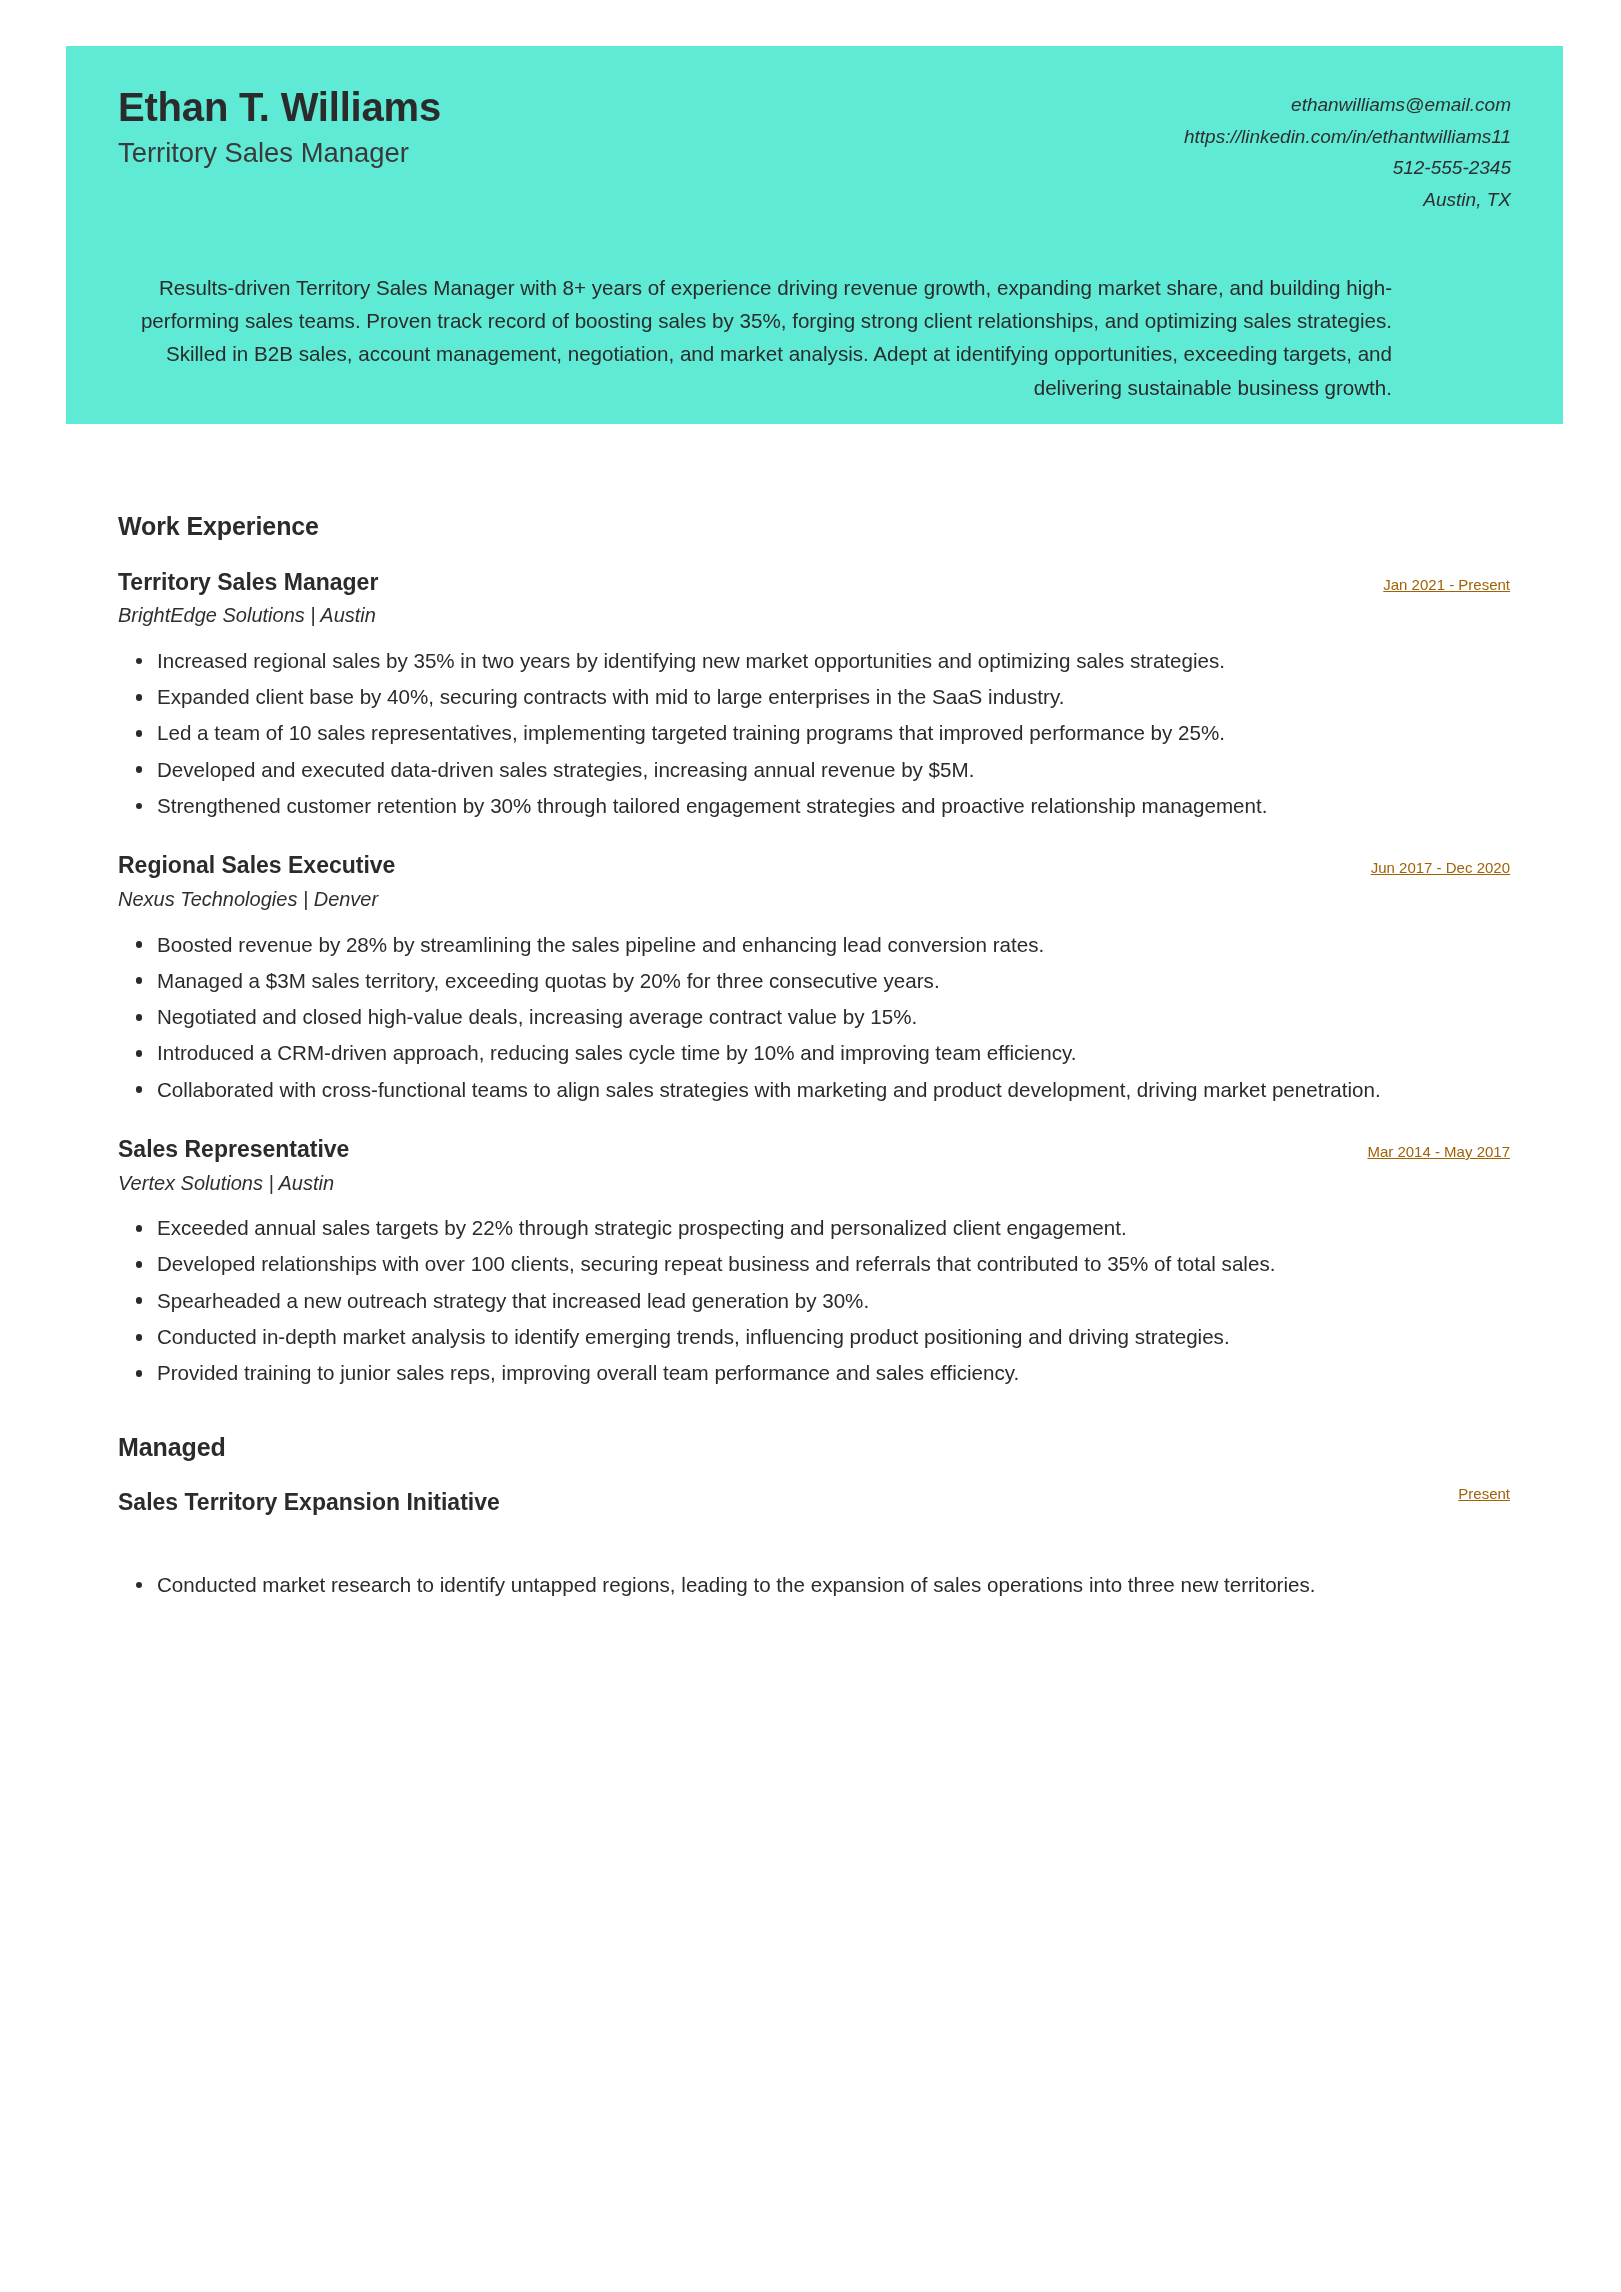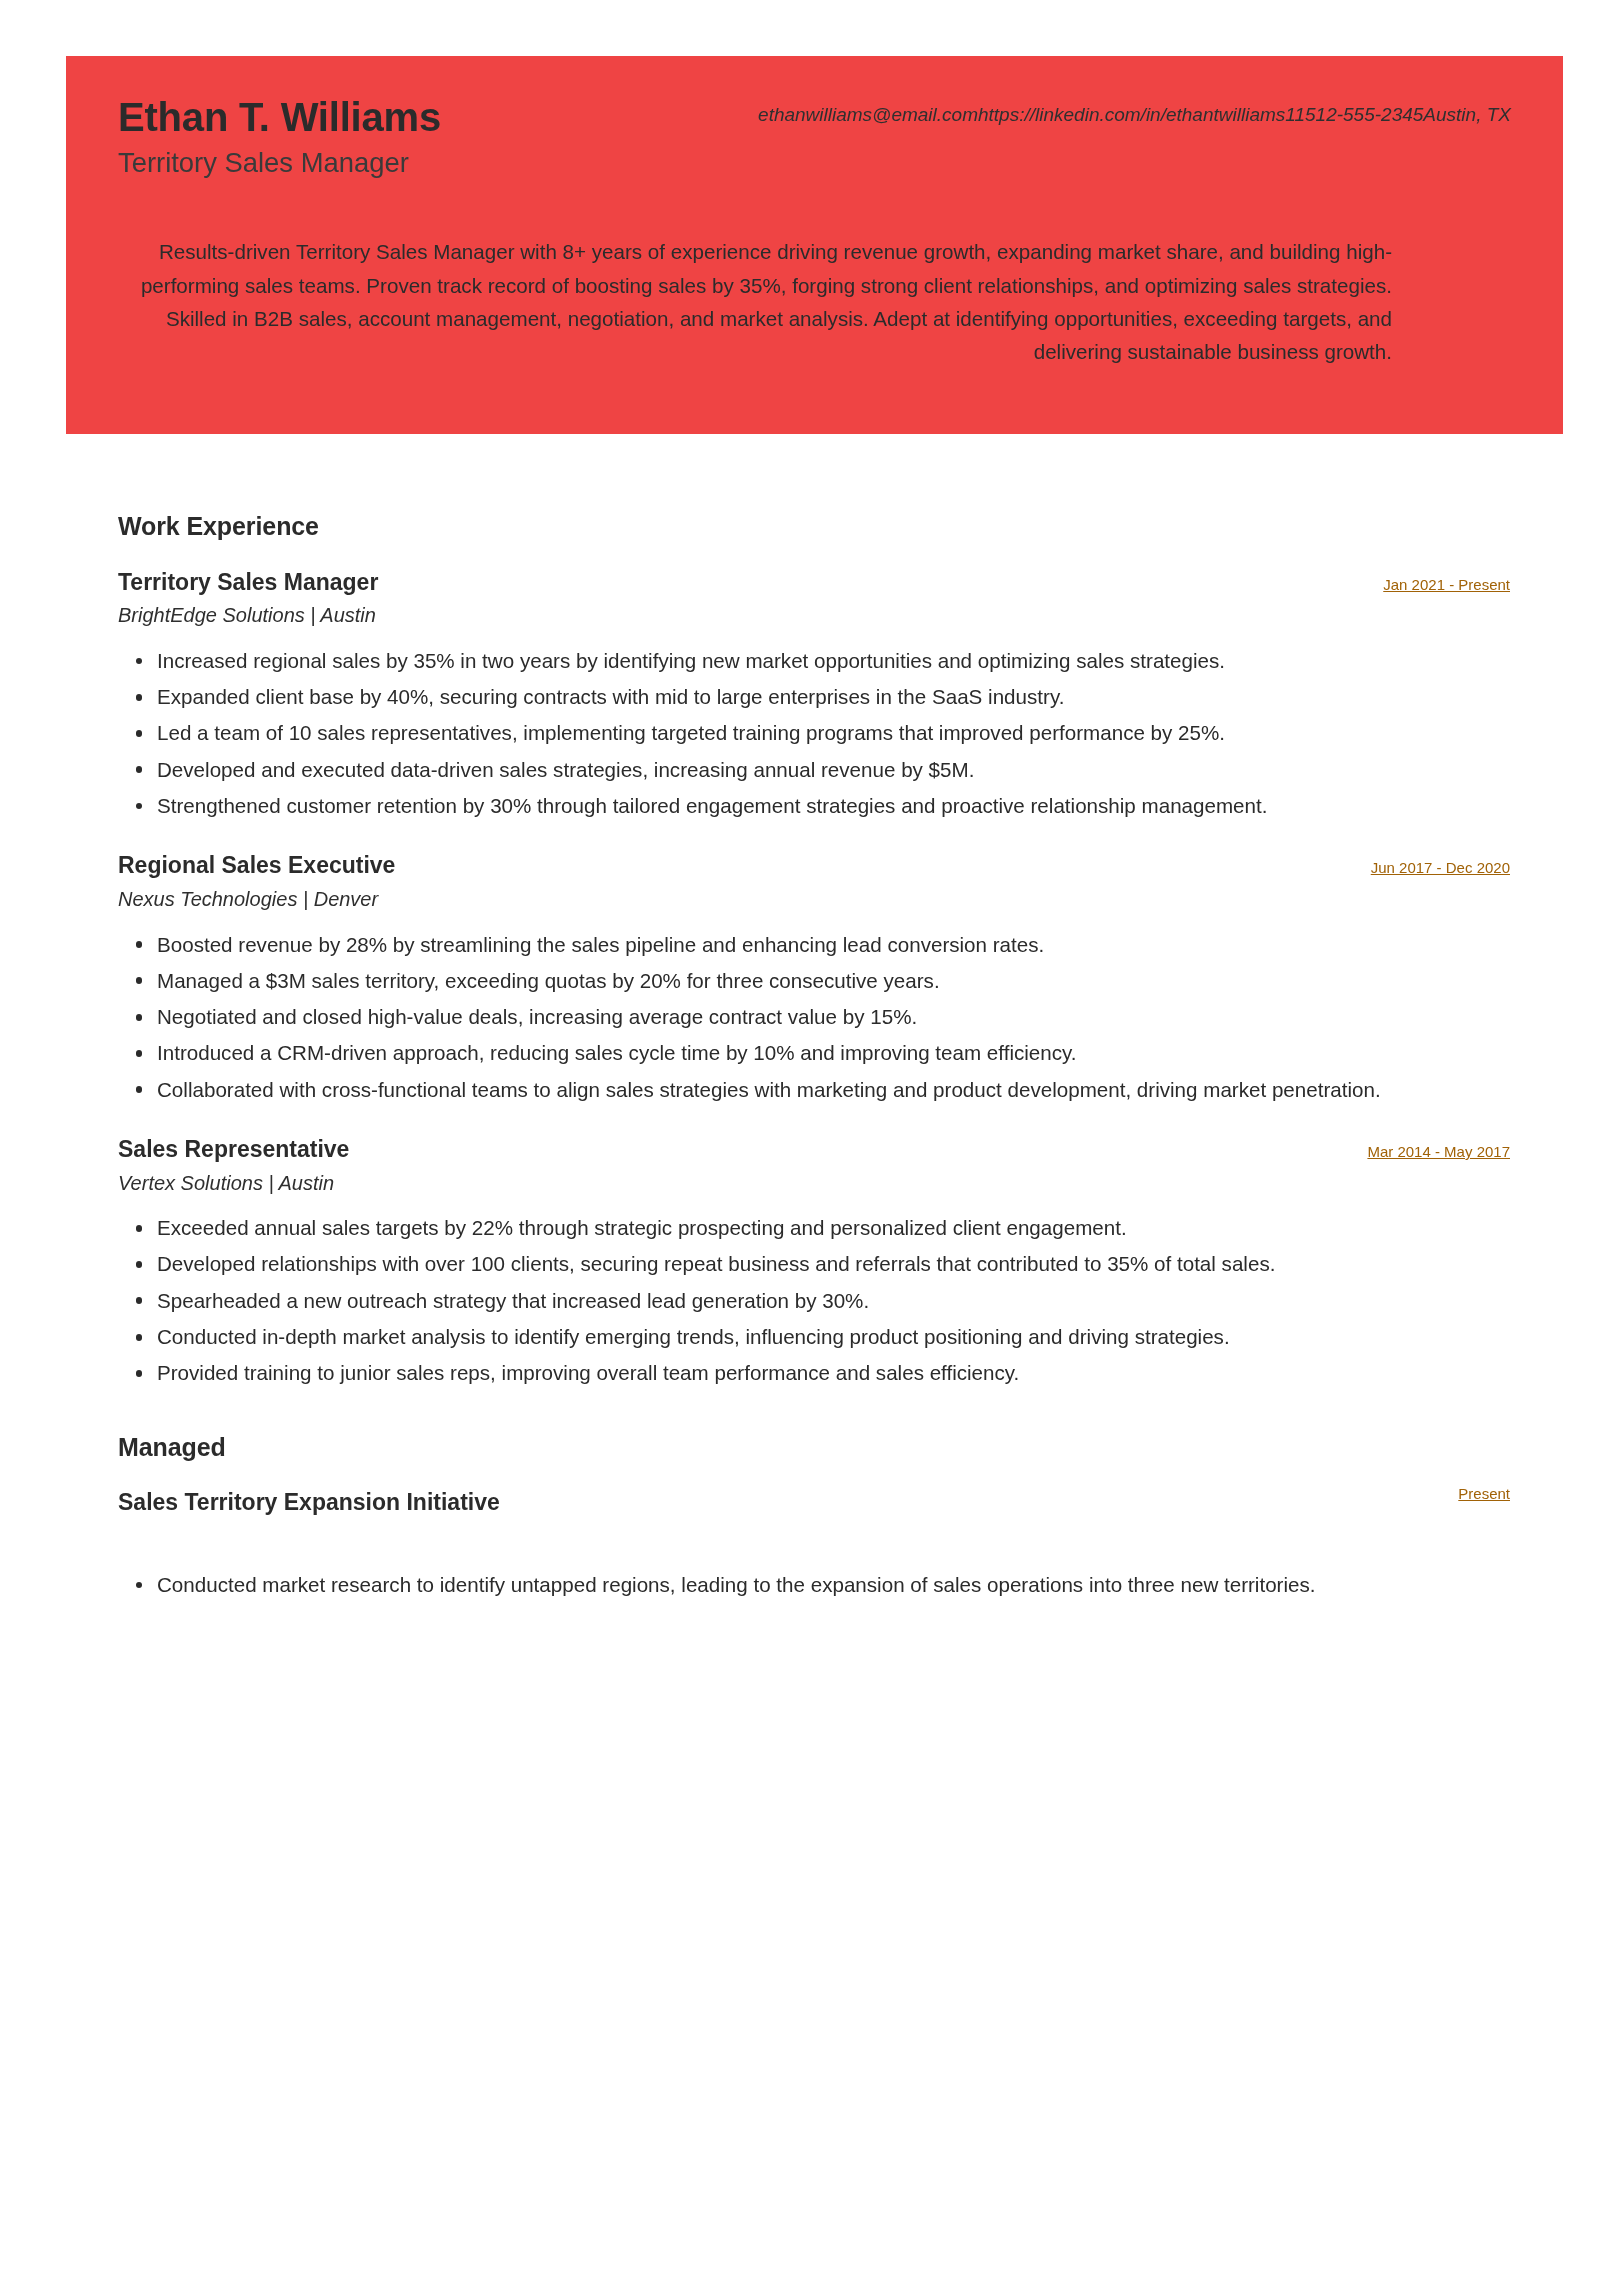--- a/index.html
+++ b/index.html
@@ -20,24 +20,24 @@
     width: 1621px;
     height: 2293px;
     background: #ffffff;
     overflow: hidden;
   }
 
   
   .header-band {
     position: absolute;
     left: 66px;
-    top: 56px;
+    top: 46px;
     width: 1497px;
     height: 378px;
-    background: #ef4444;
+    background: #5eead4;
     box-sizing: border-box;
     padding: 39px 52px 0 52px;
   }
 
   .header-top {
     display: flex;
     justify-content: space-between;
     align-items: flex-start;
   }
 
@@ -60,21 +60,21 @@
     font-size: 27.4px;
     font-weight: 400;
     color: #3a3a3a;
     line-height: 1.3;
     margin: 4.9px 0 0 0;
     white-space: nowrap;
   }
 
   .contact-block {
     display: flex;
-    flex-direction: row;
+    flex-direction: column;
     align-items: flex-end;
     text-align: right;
     padding-top: 3.9px;
   }
 
   .contact-line {
     font-size: 19px;
     font-style: italic;
     color: #2f2f2f;
     line-height: 1.67;

